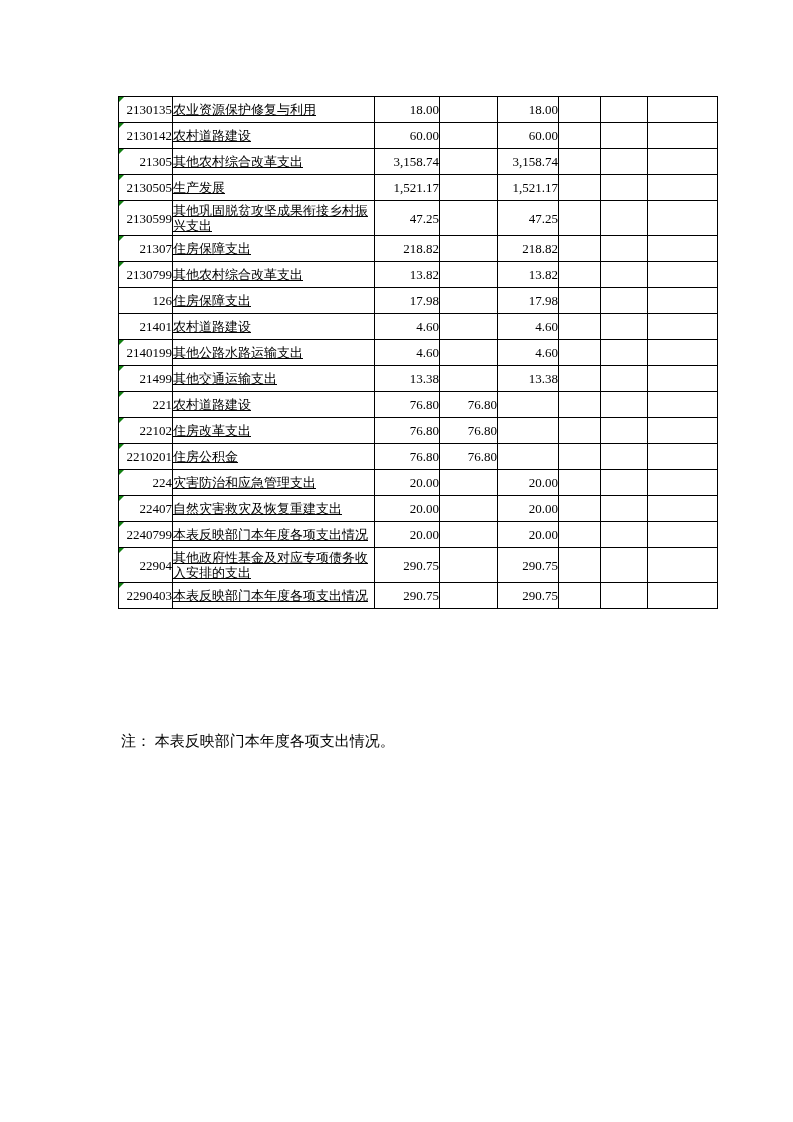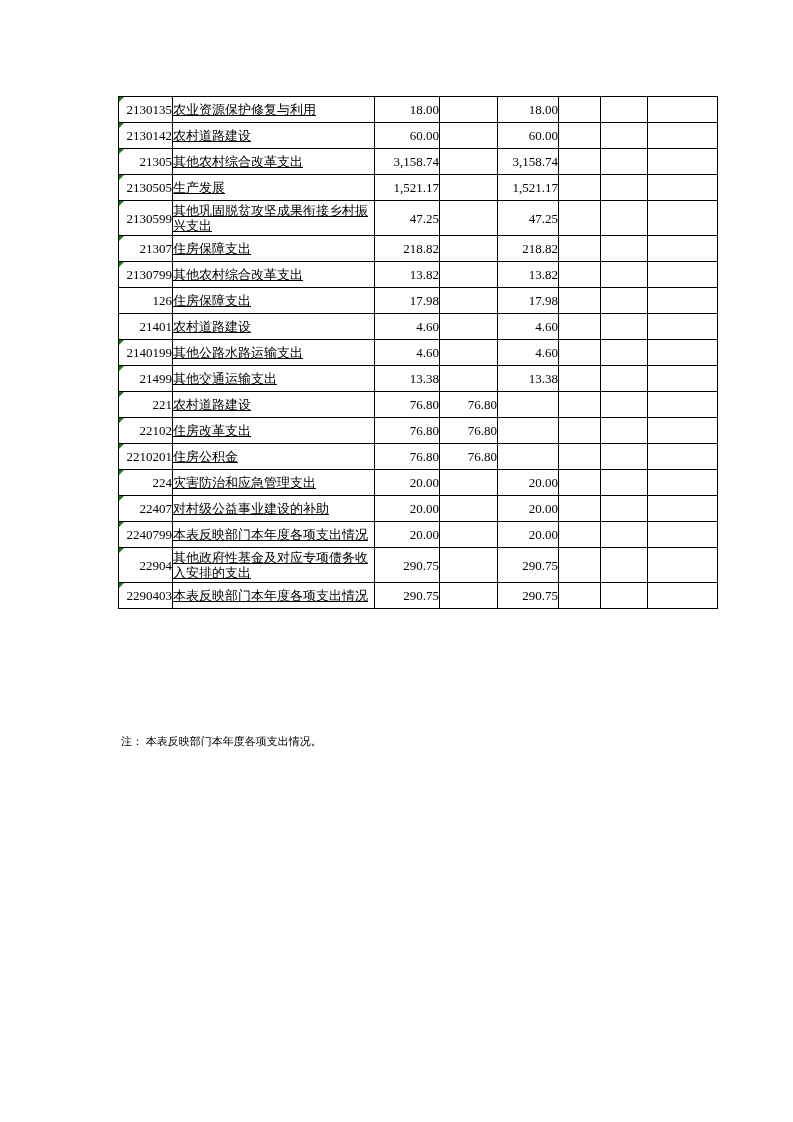--- a/index.html
+++ b/index.html
@@ -59,21 +59,21 @@
     left: 0;
     width: 0;
     height: 0;
     border-top: 5px solid #128012;
     border-right: 5px solid transparent;
   }
   #note {
     position: absolute;
     left: 121px;
     top: 731px;
-    font-size: 11px;
+    font-size: 15px;
     line-height: 20px;
     white-space: pre;
   }
 </style>
 </head>
 <body>
 
 <div id="page">
 
   <div id="table-wrap">
@@ -234,21 +234,21 @@
             <td class="name-cell">灾害防治和应急管理支出</td>
             <td class="amount-cell">20.00</td>
             <td class="amount-cell"></td>
             <td class="amount-cell">20.00</td>
             <td class="amount-cell"></td>
             <td class="amount-cell"></td>
             <td class="amount-cell"></td>
           </tr>
           <tr>
             <td class="code-cell">22407<span class="err-tri" style="border-top-color: rgb(18, 128, 18);"></span></td>
-            <td class="name-cell">对村级公益事业建设的补助</td>
+            <td class="name-cell">自然灾害救灾及恢复重建支出</td>
             <td class="amount-cell">20.00</td>
             <td class="amount-cell"></td>
             <td class="amount-cell">20.00</td>
             <td class="amount-cell"></td>
             <td class="amount-cell"></td>
             <td class="amount-cell"></td>
           </tr>
           <tr>
             <td class="code-cell">2240799<span class="err-tri" style="border-top-color: rgb(18, 128, 18);"></span></td>
             <td class="name-cell">本表反映部门本年度各项支出情况</td>

